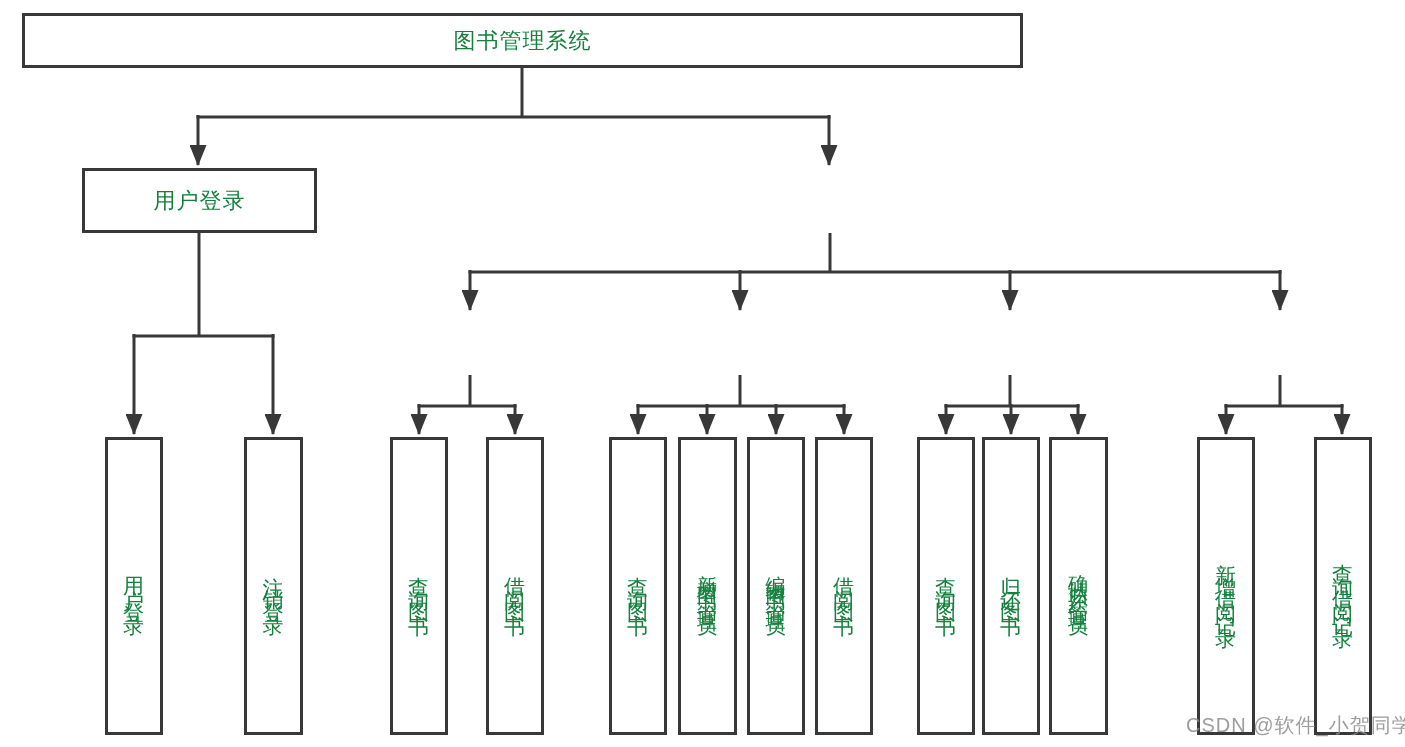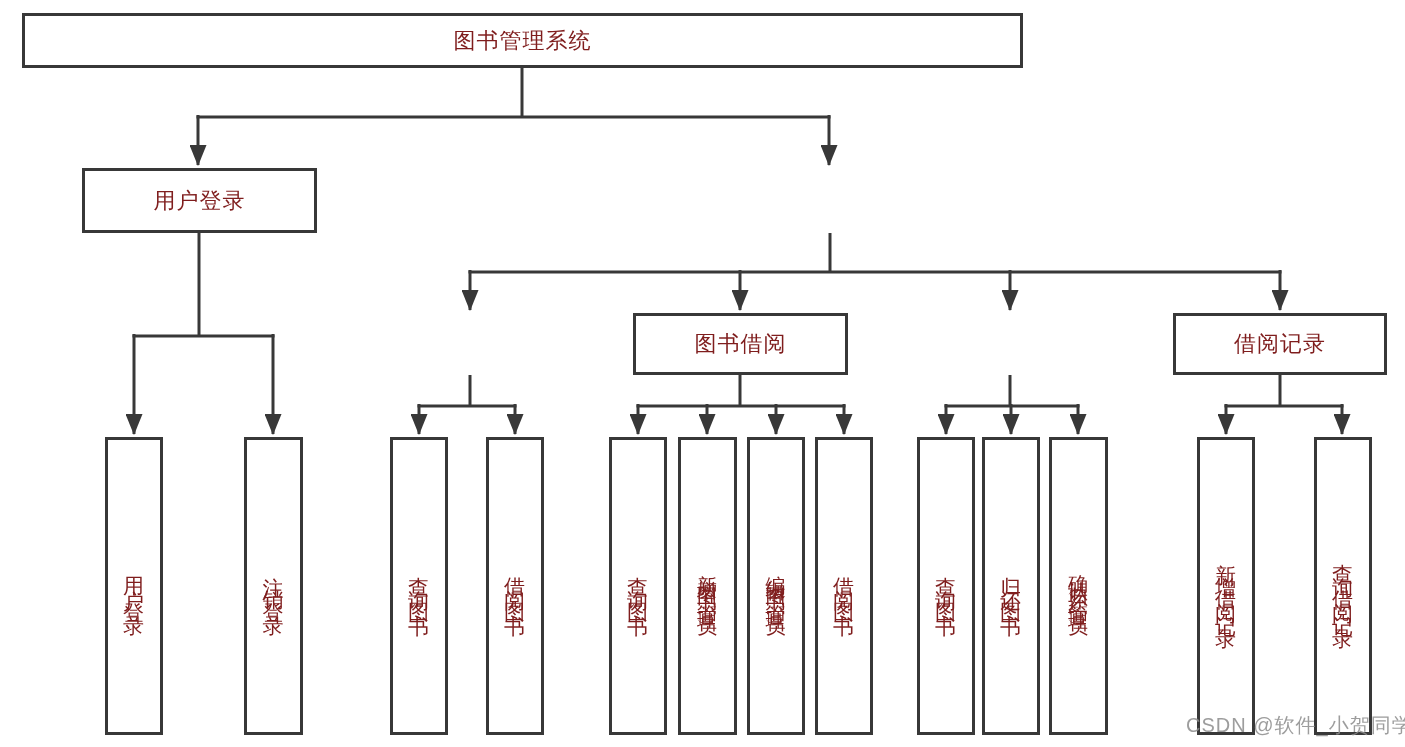--- a/index.html
+++ b/index.html
@@ -14,21 +14,21 @@
   .connectors {
     position: absolute;
     left: 0; top: 0;
     z-index: 0;
   }
   .node {
     position: absolute;
     box-sizing: border-box;
     border: 3px solid #383838;
     background: #ffffff;
-    color: #7f1d1d;
+    color: #15803d;
     display: flex;
     align-items: center;
     justify-content: center;
     z-index: 1;
   }
   .hnode { font-size: 22px; letter-spacing: 1px; }
   .leaf  { font-size: 21px; }
   .leaf .vtext {
     writing-mode: vertical-rl;
     text-orientation: mixed;
@@ -106,26 +106,20 @@
   </svg>
 
   <div class="node hnode" style="left:22px; top:13px; width:1001px; height:55px;">
     <span>图书管理系统</span>
   </div>
 
   <div class="node hnode" style="left:82px; top:168px; width:235px; height:65px;">
     <span>用户登录</span>
   </div>
 
-  <div class="node hnode" style="left:633px; top:313px; width:215px; height:62px;">
-    <span>图书借阅</span>
-  </div>
-  <div class="node hnode" style="left:1173px; top:313px; width:214px; height:62px;">
-    <span>借阅记录</span>
-  </div>
 
   <div class="node leaf" style="left:105px; top:437px; width:58px; height:298px;">
     <span class="vtext">用户登录</span>
   </div>
   <div class="node leaf" style="left:244px; top:437px; width:59px; height:298px;">
     <span class="vtext">注销登录</span>
   </div>
 
   <div class="node leaf" style="left:390px; top:437px; width:58px; height:298px;">
     <span class="vtext">查询图书</span>

